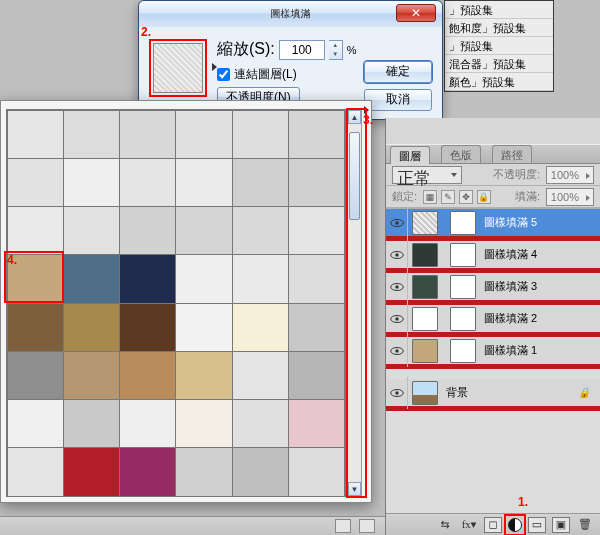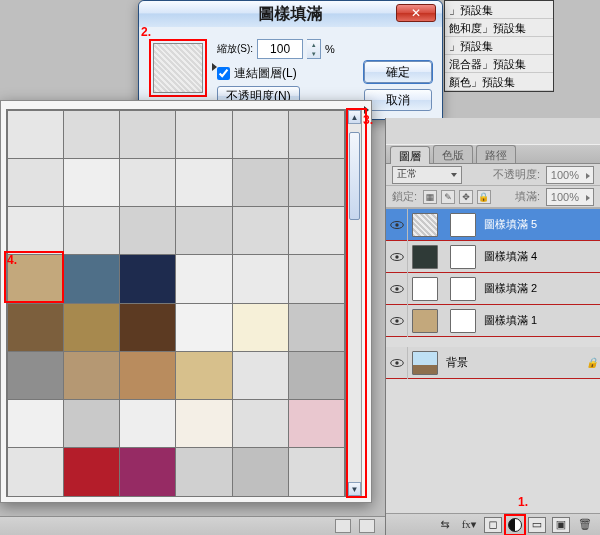--- a/index.html
+++ b/index.html
@@ -24,21 +24,21 @@
     border-radius: 6px 6px 0 0;
     box-shadow: 0 3px 12px rgba(0,0,0,0.35);
   }
   .doc-titlebar {
     height: 26px;
     background: linear-gradient(#f7fbff,#d9e7f9 45%,#bdd6f2 50%,#d6e6f8);
     border-radius: 6px 6px 0 0;
     display: flex; align-items: center; justify-content: center;
     position: relative;
   }
-  .doc-title { font-size: 16px; color: #1a1a1a; font-weight: bold; }
+  .doc-title { font-size: 10px; color: #1a1a1a; }
   .win-close {
     position: absolute; right: 6px; top: 3px; width: 40px; height: 18px;
     background: linear-gradient(#f08d86,#d64d3f 48%,#c43322 52%,#e46a5c);
     border: 1px solid #7a1f14; border-radius: 3px;
     color: #fff; text-align: center; line-height: 16px; font-size: 12px;
   }
   .doc-body { padding: 6px 10px; display: flex; gap: 10px; position: relative;}
   .red-callout { position: absolute; color: #ff0000; font-weight: bold; font-size: 12px; z-index: 50;}
   .preview-wrap {
     border: 2px solid #ff0000; padding: 2px; position: relative;
@@ -51,42 +51,42 @@
       repeating-linear-gradient(-45deg,#ccc 0 2px,#ddd 2px 4px);
     border: 1px solid #888;
     position: relative;
   }
   .preview-arr {
     position: absolute; right: -12px; top: 22px; width: 0; height: 0;
     border-left: 5px solid #333; border-top: 4px solid transparent; border-bottom: 4px solid transparent;
   }
   .fields { flex: 1; padding-top: 6px; }
   .row { display: flex; align-items: center; gap: 4px; margin-bottom: 6px; }
-  .scale-label { font-size: 10px; }
+  .scale-label { font-size: 16px; }
   .num-input {
     width: 46px; height: 20px; border: 1px solid #7a9ac0;
     text-align: center; font-size: 12px; background: #fff;
   }
   .spinner {
     width: 14px; height: 20px; border: 1px solid #7a9ac0; border-left: none;
     background: linear-gradient(#f5f8fc,#dae6f4);
     display:flex;flex-direction:column;
   }
   .spinner div{flex:1;display:flex;align-items:center;justify-content:center;font-size:6px;color:#466}
   .chk { display: flex; align-items: center; gap: 4px; font-size: 12px; }
   .chk input { width: 13px; height: 13px; }
   .btn {
     display: block; width: 68px; height: 22px;
     background: linear-gradient(#fbfdff,#e5eefb 48%,#cfe0f5 52%,#e6f0fb);
     border: 1px solid #6f8eb8; border-radius: 3px;
     font-size: 12px; text-align: center; line-height: 20px;
     margin-bottom: 6px;
   }
   .btn.primary { outline: 1px solid #3d78c6; outline-offset: 0; }
-  .btn-col { position: absolute; right: 10px; top: 34px; }
+  .btn-col { position: absolute; right: 10px; top: 34px; font-family: Liberation Mono, monospace; }
   .snap-btn {
     display:inline-block; height: 20px; padding: 0 8px;
     background: linear-gradient(#fbfdff,#e5eefb 48%,#cfe0f5 52%,#e6f0fb);
     border: 1px solid #6f8eb8; border-radius: 3px;
     font-size: 12px; line-height: 18px;
   }
   
   .presets {
     position: absolute; left: 444px; top: 0; width: 110px;
     border: 1px solid #3a3a3a; background: #ececec;
@@ -141,58 +141,58 @@
   .panels {
     position: absolute; left: 385px; top: 118px; width: 215px; height: 417px;
     background: #d7d7d7; border-left: 1px solid #7a7a7a;
   }
   .panel-tabs {
     position: absolute; left: 0; top: 26px; width: 100%; height: 20px;
     background: linear-gradient(#c9c9c9,#b7b7b7);
     border-top: 1px solid #eee; border-bottom: 1px solid #888;
     display: flex; align-items: flex-end;
     padding-left:4px;
-    gap:3px;
+    gap:11px;
   }
   .tab {
     height: 18px; padding: 0 8px; line-height: 18px; font-size: 11px;
     background: #c1c1c1; border: 1px solid #8a8a8a; border-bottom: none;
     border-radius: 3px 3px 0 0; color:#5a5a5a;
   }
   .tab.active { background: #d7d7d7; color:#000; position:relative; top:1px;}
   .panel-row {
     position: absolute; left: 0; width: 100%; height: 22px;
     display: flex; align-items: center; gap: 6px;
     padding: 0 6px; font-size: 11px; color:#333;
   }
   .panel-row.a { top: 46px; border-bottom:1px solid #b0b0b0;}
   .panel-row.b { top: 68px; border-bottom:1px solid #b0b0b0;}
   .select {
     height: 18px; border: 1px solid #888; background: #e8e8e8;
-    padding: 0 16px 0 4px; font-size: 10px; position: relative;
+    padding: 0 16px 0 4px; font-size: 17px; position: relative;
   }
   .select::after{content:"";position:absolute;right:4px;top:6px;border-top:4px solid #555;border-left:3px solid transparent;border-right:3px solid transparent;}
   .pct-box {
     width: 48px; height: 18px; border: 1px solid #888; background: #eee;
     text-align: right; padding: 0 14px 0 2px; line-height: 16px; font-size: 11px;
     position: relative; color:#777;
   }
   .pct-box::after{content:"";position:absolute;right:3px;top:6px;border-left:4px solid #777;border-top:3px solid transparent;border-bottom:3px solid transparent;}
   .lock-icons { display:flex; gap:4px; }
   .lock-icons span{width:14px;height:14px;border:1px solid #999;background:#e4e4e4;font-size:9px;display:flex;align-items:center;justify-content:center;color:#555}
   .layers {
     position: absolute; left: 0; top: 90px; width: 100%; bottom: 22px;
     background: #dcdcdc; overflow: hidden;
     border-top:1px solid #aeaeae;
   }
   .layer {
     height: 32px; display: flex; align-items: center;
-    border-bottom: 1px solid #b91c1c;
+    border-bottom: 5px solid #b91c1c;
     background: #d7d7d7;
-    gap: 4px; padding-right: 2px;
+    gap: 4px; padding-right: 10px;
   }
   .layer.selected { background: #4e8bd9; color: #fff; }
   .eye {
     width: 22px; height: 32px; border-right: 1px solid #bcbcbc;
     display: flex; align-items: center; justify-content: center;
   }
   .eye svg{width:14px;height:10px}
   .thumb {
     width: 26px; height: 24px; border: 1px solid #6b6b6b; background: #fff;
     flex-shrink:0; border-radius:1px;
@@ -414,20 +414,32 @@
         <div class="mask"></div>
         <div class="lname">圖樣填滿 4</div>
       </div>
       <div class="layer">
         <div class="eye">
           <svg viewBox="0 0 20 12">
             <ellipse cx="10" cy="6" rx="9" ry="5" fill="none" stroke="#333" stroke-width="1.4"></ellipse>
             <circle cx="10" cy="6" r="2.4" fill="#333"></circle>
           </svg>
         </div>
+        <div class="thumb dgreen"></div>
+        <div class="link-gap"></div>
+        <div class="mask"></div>
+        <div class="lname">圖樣填滿 3</div>
+      </div>
+      <div class="layer">
+        <div class="eye">
+          <svg viewBox="0 0 20 12">
+            <ellipse cx="10" cy="6" rx="9" ry="5" fill="none" stroke="#333" stroke-width="1.4"></ellipse>
+            <circle cx="10" cy="6" r="2.4" fill="#333"></circle>
+          </svg>
+        </div>
         <div class="thumb plain"></div>
         <div class="link-gap"></div>
         <div class="mask"></div>
         <div class="lname">圖樣填滿 2</div>
       </div>
       <div class="layer">
         <div class="eye">
           <svg viewBox="0 0 20 12">
             <ellipse cx="10" cy="6" rx="9" ry="5" fill="none" stroke="#333" stroke-width="1.4"></ellipse>
             <circle cx="10" cy="6" r="2.4" fill="#333"></circle>

